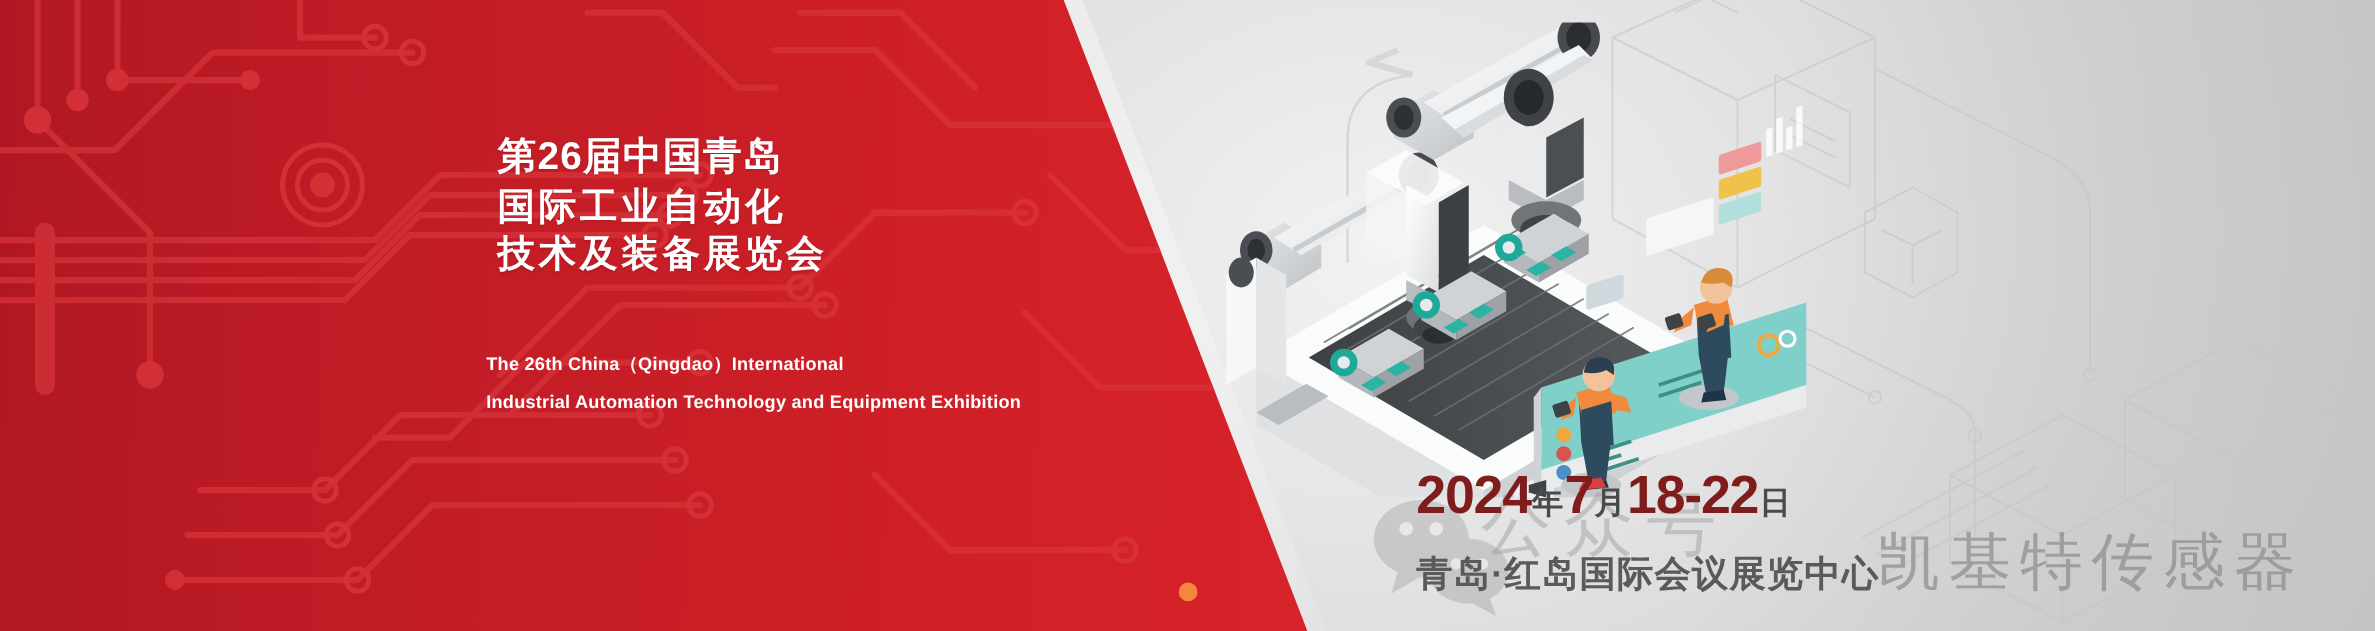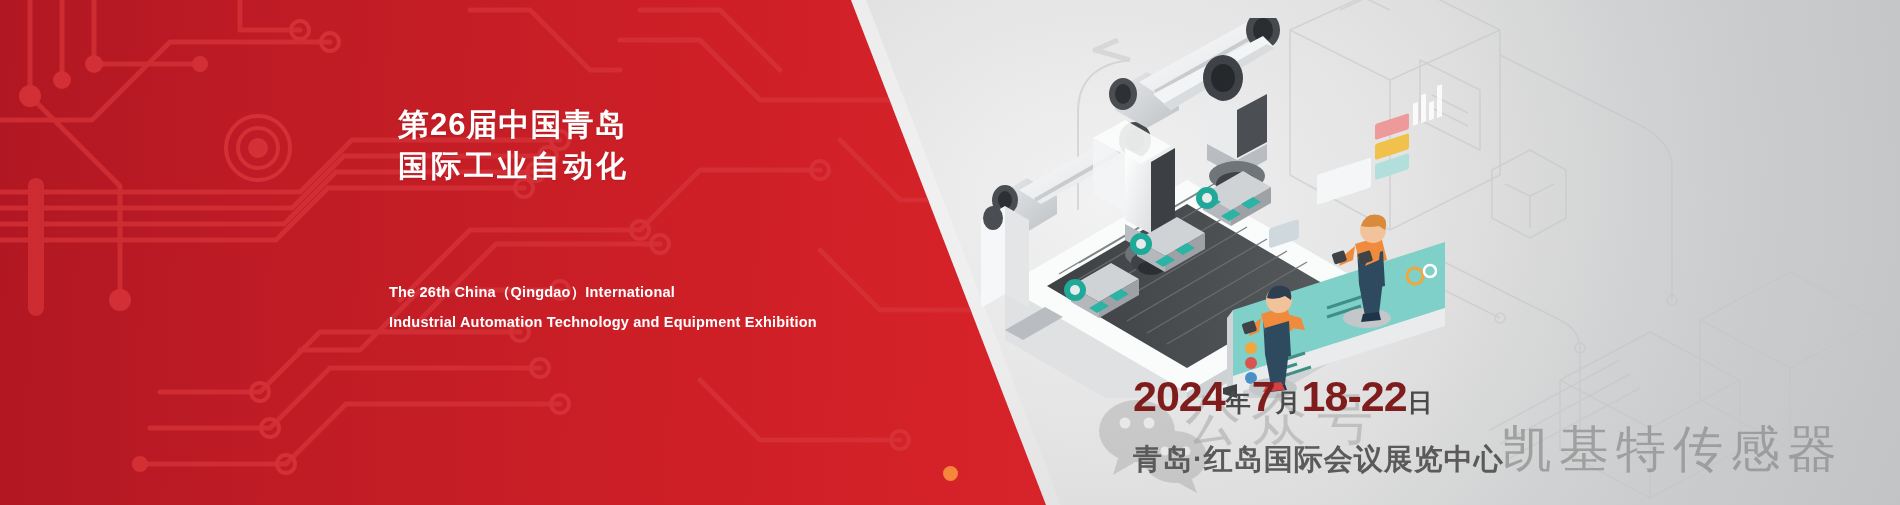--- a/index.html
+++ b/index.html
@@ -226,20 +226,21 @@
       </g>
     </svg>
   </div>
 
   <div class="sliver"></div>
   <div class="dot"></div>
 
   <div class="headline">
     <p class="line-1">第26届中国青岛</p>
     <p class="line-2">国际工业自动化</p>
+    <p class="line-3">技术及装备展览会</p>
   </div>
 
   <div class="subtitle">
     <div>The 26th China（Qingdao）International</div>
     <div>Industrial Automation Technology and Equipment Exhibition</div>
   </div>
 
   <svg class="illustration" viewBox="0 0 500 380">
     <defs>
       <linearGradient id="metalL" x1="0" y1="0" x2="1" y2="1">

